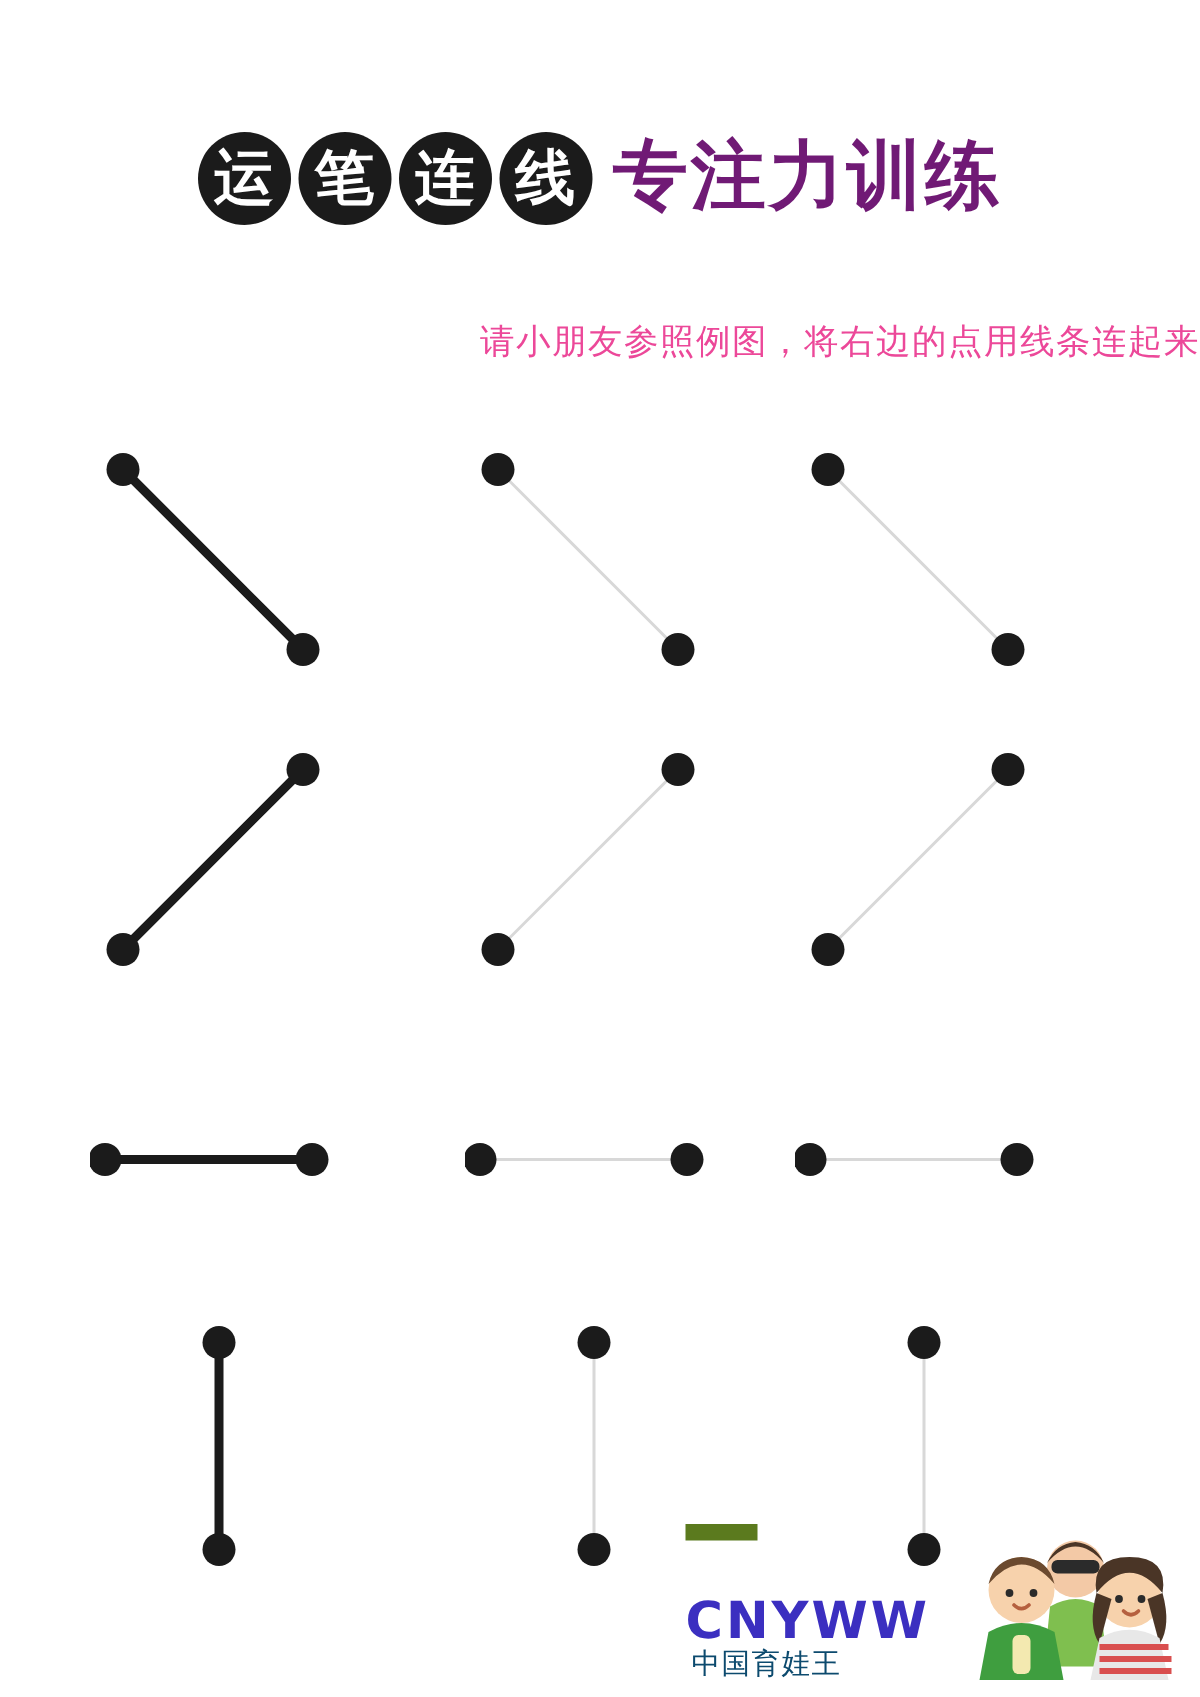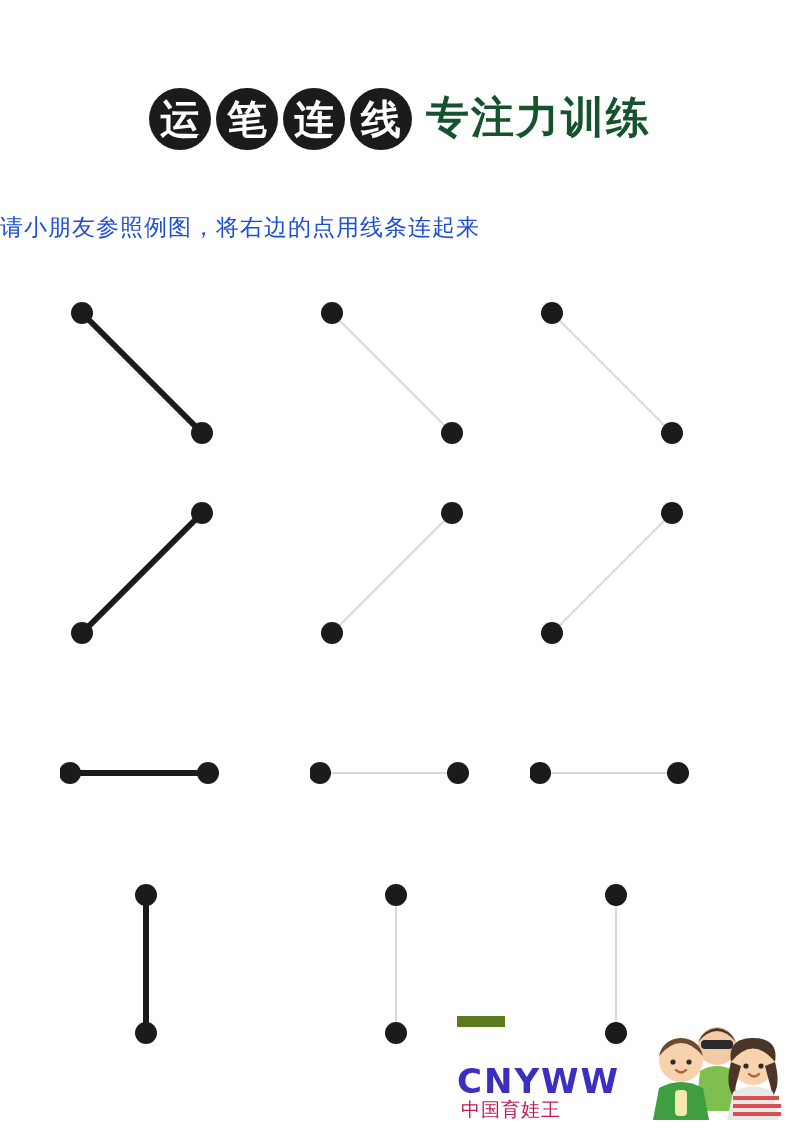--- a/index.html
+++ b/index.html
@@ -44,37 +44,37 @@
     color: #ffffff;
     display: flex;
     align-items: center;
     justify-content: center;
     font-size: 40px;
     font-weight: bold;
     line-height: 1;
     letter-spacing: 0;
   }
   .title-plain {
-    font-size: 43px;
-    font-weight: bold;
-    color: #14532d;
+    font-size: 50px;
+    font-weight: bold;
+    color: #701a75;
     letter-spacing: 2px;
     line-height: 1;
     padding-bottom: 4px;
   }
 
   
   .instruction {
     position: absolute;
     top: 212px;
     left: 0;
     width: 800px;
-    text-align: left;
+    text-align: right;
     font-size: 23px;
-    color: #1d4ed8;
+    color: #ec4899;
     letter-spacing: 1px;
   }
 
   
   .worksheet {
     position: absolute;
     top: 275px;
     left: 0;
     width: 800px;
     height: 790px;
@@ -126,21 +126,21 @@
     color: #3b2fc0;
     letter-spacing: 2px;
     line-height: 1;
     font-family: "DejaVu Sans", "Liberation Sans", sans-serif;
   }
   .wm-line3 {
     position: absolute;
     left: 14px;
     top: 88px;
     font-size: 19px;
-    color: #be185d;
+    color: #0c4a6e;
     letter-spacing: 1px;
     line-height: 1;
   }
   .wm-figures {
     position: absolute;
     left: 198px;
     top: 4px;
     width: 140px;
     height: 104px;
   }

